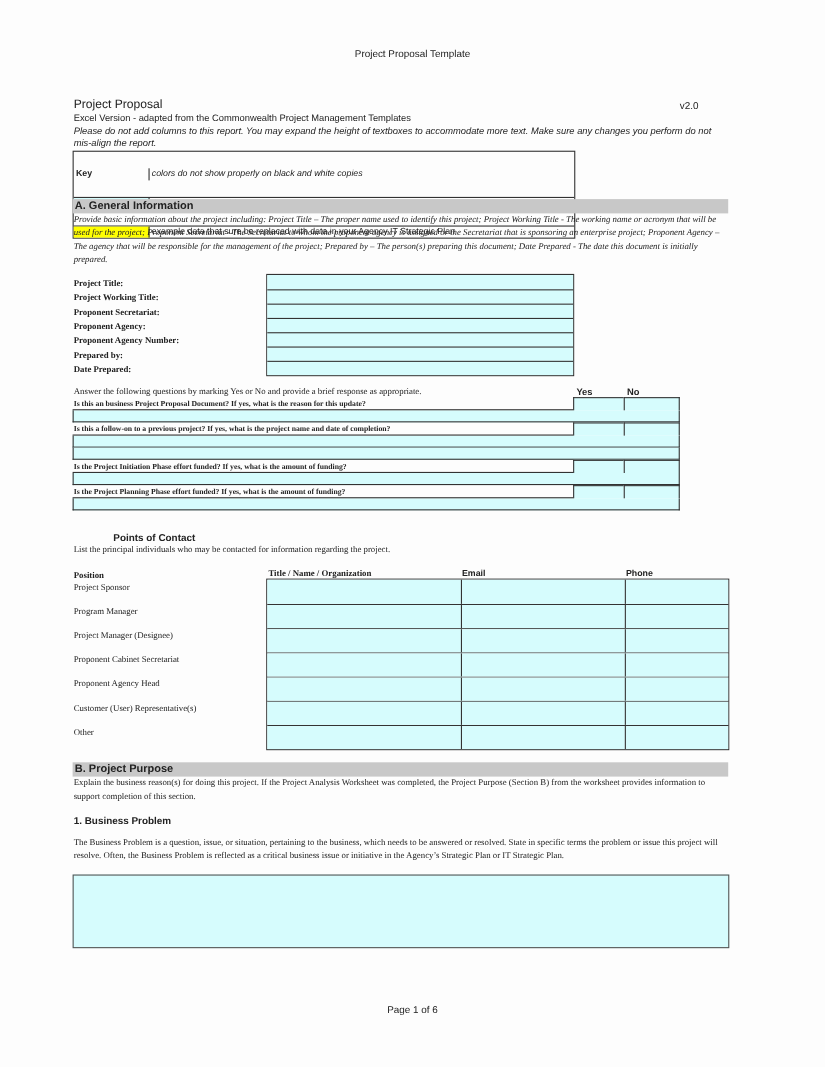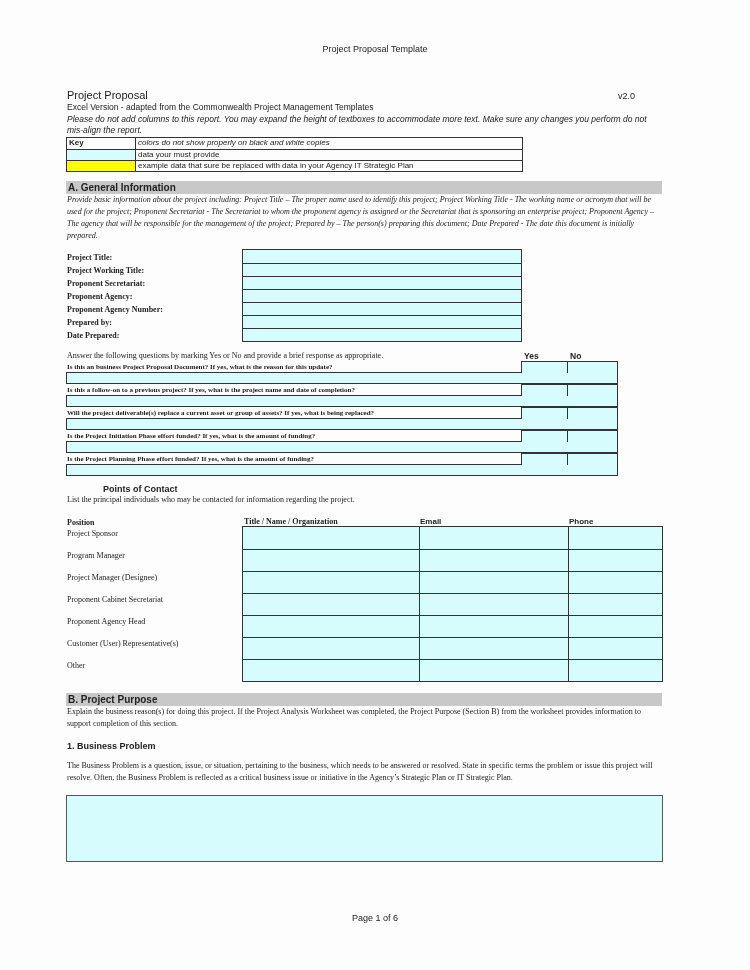--- a/index.html
+++ b/index.html
@@ -10,21 +10,21 @@
     .serif { font-family: "Liberation Serif", serif; }
     .bold { font-weight: bold; }
     .ital { font-style: italic; }
     .page-title { left: 0; width: 750px; top: 44px; text-align: center; font-size: 9px; }
     .doc-title { left: 67px; top: 89px; font-size: 11px; font-weight: normal; }
     .version { left: 618px; top: 91px; font-size: 9px; }
     .subtitle { left: 67px; top: 102px; font-size: 8.5px; }
     .instructions { left: 67px; top: 114px; width: 580px; font-size: 8.5px; font-style: italic; line-height: 11px; }
 
     .key-table { left: 66px; top: 137px; width: 457px; border: 1px solid #333; }
-    .key-row { display: flex; height: 11px; border-top: 1px solid #333; font-size: 8px; line-height: 10px; }
+    .key-row { display: flex; height: 11px; border-top: 1px solid #333; font-size: 8px; line-height: 10px; margin-top: 15px; }
     .key-row:first-child { border-top: none; }
     .key-swatch { width: 69px; border-right: 1px solid #333; padding-left: 2px; }
     .key-desc { flex: 1; padding-left: 2px; }
 
     .section-bar { left: 66px; width: 596px; height: 13px; background: #c8c8c8; font-size: 10px; font-weight: bold; padding-left: 2px; line-height: 13px; }
     .para { left: 67px; width: 595px; font-size: 8px; line-height: 12px; }
 
     .field-labels { left: 67px; top: 251px; font-size: 8px; font-weight: bold; }
     .field-labels div { height: 13px; line-height: 13px; }
     .field-box { left: 242px; top: 249px; width: 280px; border: 1px solid #333; }
@@ -117,25 +117,20 @@
   </div>
   <div class="a-row"></div>
 
   <div class="q-row">
     <div class="q-text">Is this a follow-on to a previous project?  If yes, what is the project name and date of completion?</div>
     <div class="q-yes"></div>
     <div class="q-no"></div>
   </div>
   <div class="a-row"></div>
 
-  <div class="q-row">
-    <div class="q-text">Will the project deliverable(s) replace a current asset or group of assets?  If yes, what is being replaced?</div>
-    <div class="q-yes"></div>
-    <div class="q-no"></div>
-  </div>
   <div class="a-row"></div>
 
   <div class="q-row">
     <div class="q-text">Is the Project Initiation Phase effort funded?  If yes, what is the amount of funding?</div>
     <div class="q-yes"></div>
     <div class="q-no"></div>
   </div>
   <div class="a-row"></div>
 
   <div class="q-row">

